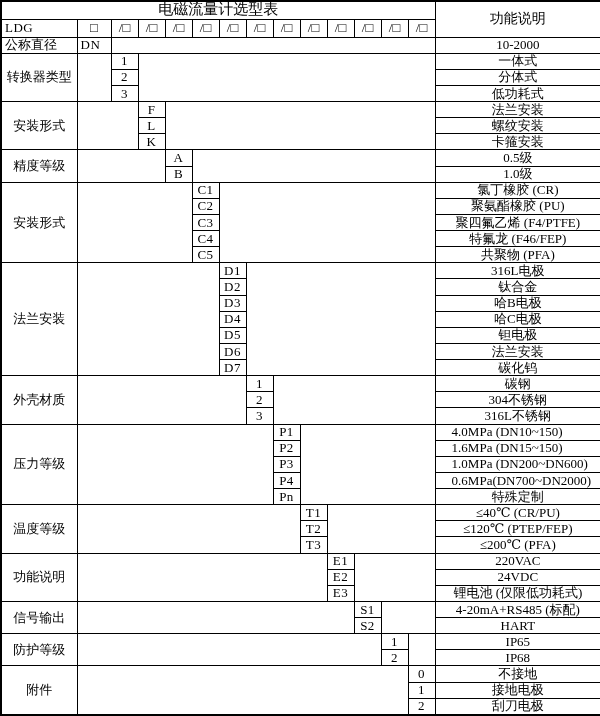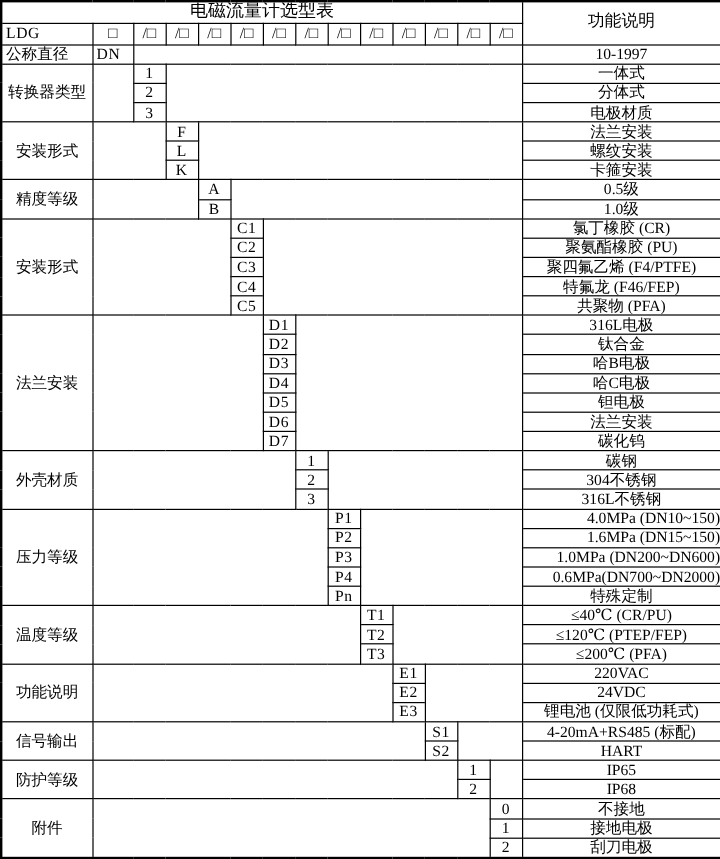--- a/index.html
+++ b/index.html
@@ -20,21 +20,21 @@
     vertical-align:middle;
     font-size:13px;
     line-height:1.05;
     white-space:nowrap;
     overflow:hidden;
   }
   tr.rh{height:18px;}
   td.title{font-size:15px;margin-top:32px;}
   td.fnh{font-size:14px;}
   td.left{text-align:left;padding-left:3px;}
-  td.fnl{text-align:right;padding-left:2px;}
+  td.fnl{text-align:left;padding-left:16px;}
   td.code{letter-spacing:0.5px;}
 </style>
 </head>
 <body>
 
 <table>
   <colgroup>
     <col style="width:76px">
       <col style="width:34px">
     <col span="12" style="width:27px">
@@ -60,37 +60,37 @@
     <td>/□</td>
     <td>/□</td>
     <td>/□</td>
     <td>/□</td>
   </tr>
 
   <tr>
     <td class="left">公称直径</td>
     <td class="left code">DN</td>
     <td colspan="12"></td>
-    <td>10-1997</td>
+    <td>10-2000</td>
   </tr>
 
   <tr>
     <td rowspan="3">转换器类型</td>
     <td rowspan="3"></td>
     <td class="code">1</td>
     <td rowspan="3" colspan="11"></td>
     <td>一体式</td>
   </tr>
   <tr>
     <td class="code">2</td>
     <td>分体式</td>
   </tr>
   <tr>
     <td class="code">3</td>
-    <td>电极材质</td>
+    <td>低功耗式</td>
   </tr>
 
   <tr>
     <td rowspan="3">安装形式</td>
     <td rowspan="3" colspan="2"></td>
     <td class="code">F</td>
     <td rowspan="3" colspan="10"></td>
     <td>法兰安装</td>
   </tr>
   <tr>

